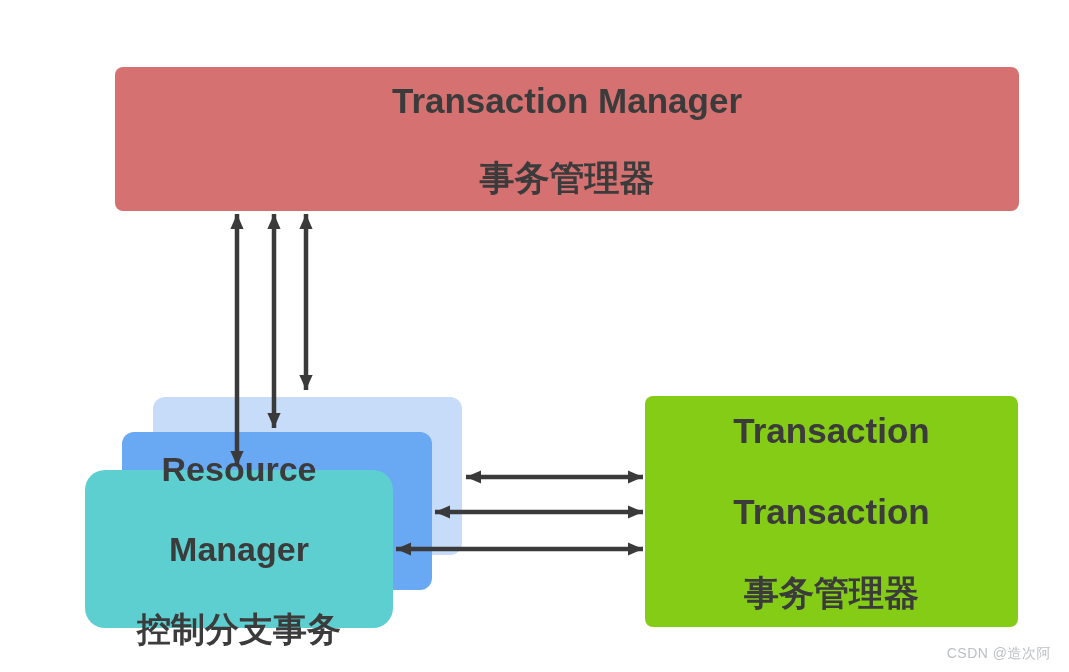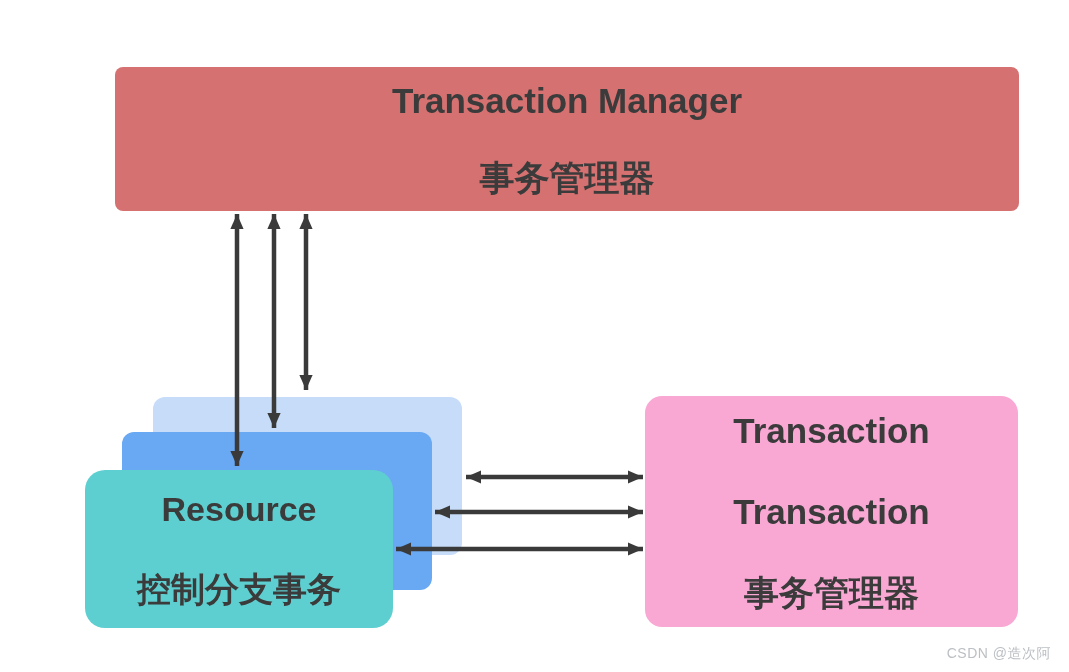--- a/index.html
+++ b/index.html
@@ -52,22 +52,22 @@
     left: 85px; top: 470px;
     width: 308px; height: 158px;
     background: #5ecfd0;
     border-radius: 20px;
     font-size: 34px;
     line-height: 46px;
   }
   .tc-box {
     left: 645px; top: 396px;
     width: 373px; height: 231px;
-    background: #f9a8d4;
-    border-radius: 17px;
+    background: #84cc16;
+    border-radius: 8px;
     font-size: 35px;
     line-height: 47px;
   }
   .arrow-layer {
     position: absolute;
     left: 0; top: 0;
     width: 1069px; height: 672px;
     pointer-events: none;
   }
   .arrow-layer line {
@@ -92,20 +92,21 @@
 
   <div class="box tm-box">
     <span class="line">Transaction Manager</span>
     <span class="line">事务管理器</span>
   </div>
 
   <div class="box rm-back"></div>
   <div class="box rm-middle"></div>
   <div class="box rm-front">
     <span class="line">Resource</span>
+    <span class="line">Manager</span>
     <span class="line">控制分支事务</span>
   </div>
 
   <div class="box tc-box">
     <span class="line">Transaction</span>
     <span class="line">Transaction</span>
     <span class="line">事务管理器</span>
   </div>
 
   <svg class="arrow-layer" viewBox="0 0 1069 672" xmlns="http://www.w3.org/2000/svg">

